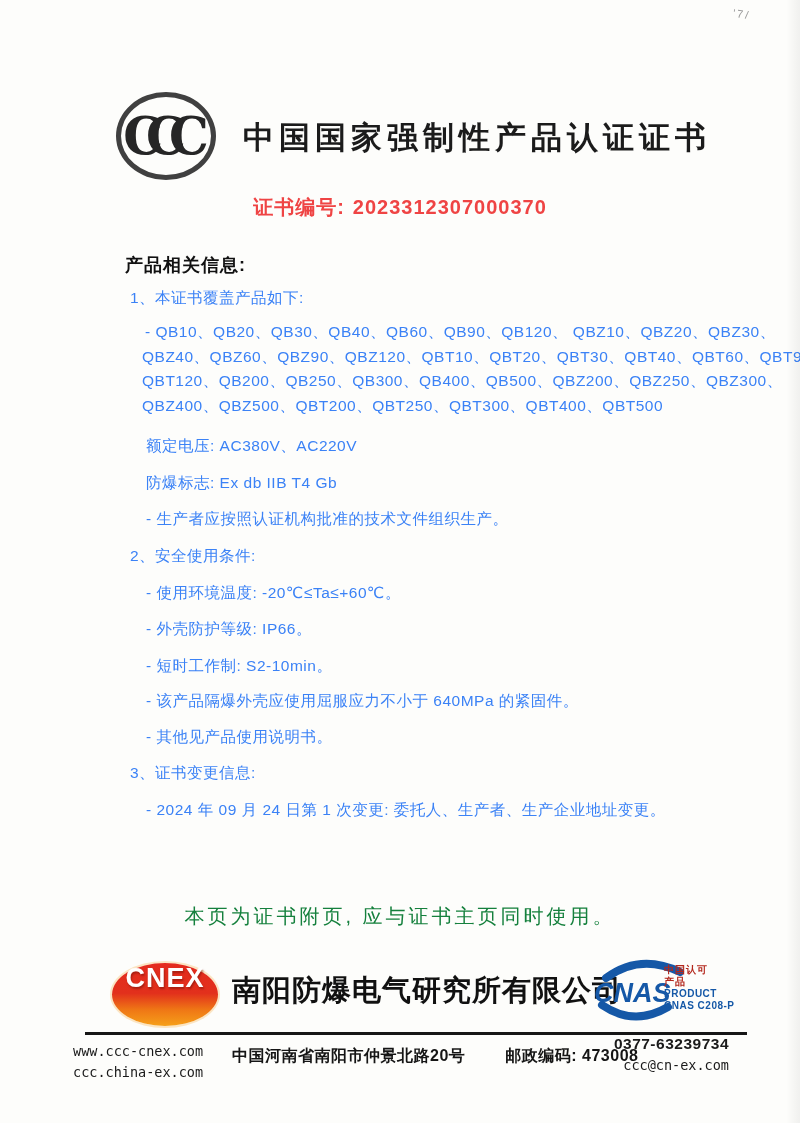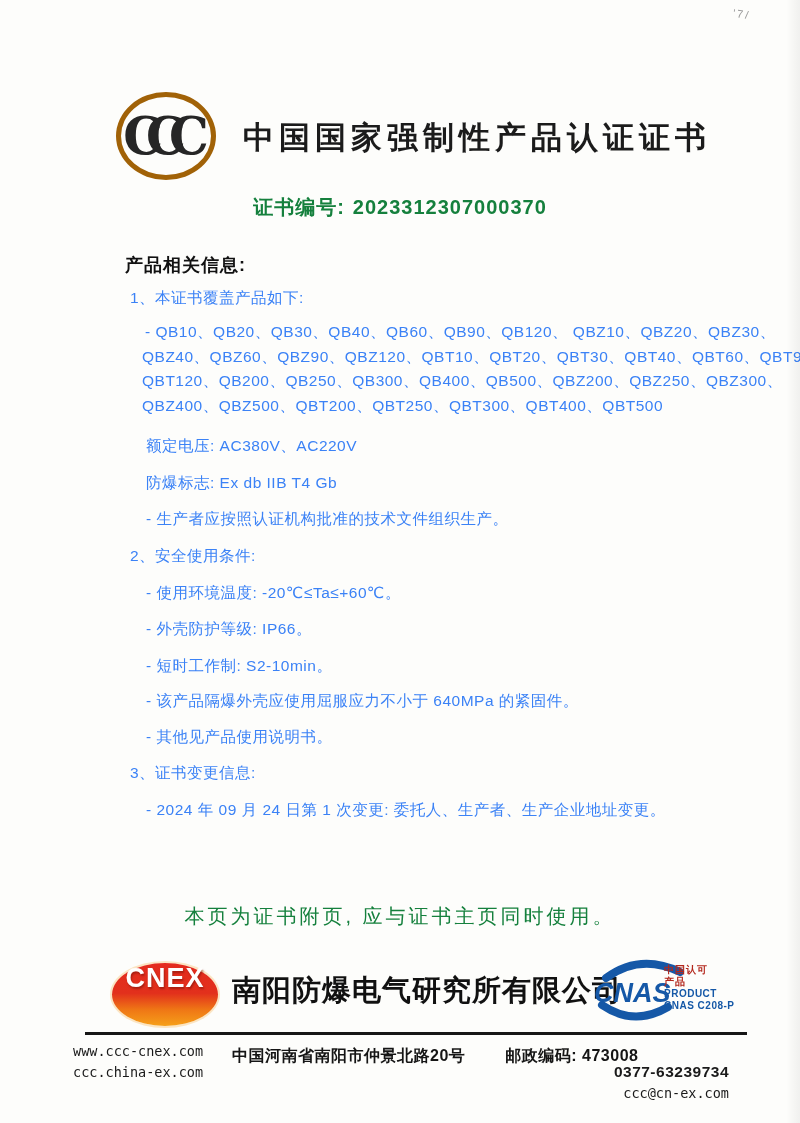--- a/index.html
+++ b/index.html
@@ -19,38 +19,38 @@
     pointer-events:none;
   }
   .corner-mark{
     position:absolute;top:8px;left:733px;
     font-size:11px;color:#9a9a9a;transform:rotate(8deg);
     letter-spacing:2px;
   }
   
   .ccc-logo{
     position:absolute;left:116px;top:92px;width:100px;height:88px;
-    border:5px solid #a16207;border-radius:50%;
+    border:5px solid #404040;border-radius:50%;
     display:flex;align-items:center;justify-content:center;
     box-sizing:border-box;background:#fdfdfb;
   }
   .ccc-logo span{
     font-family:"DejaVu Serif","Liberation Serif",serif;
     font-weight:bold;font-size:50px;line-height:1;
     letter-spacing:-17px;padding-right:17px;color:#262626;
     transform:scaleY(1.05);
   }
   .doc-title{
     position:absolute;left:243px;top:117px;margin:0;
     font-size:31px;font-weight:bold;letter-spacing:5px;color:#1b1b1b;
     white-space:nowrap;
   }
   .cert-line{
     position:absolute;left:0;width:100%;text-align:center;
-    font-weight:bold;white-space:nowrap;color:#15803d;
+    font-weight:bold;white-space:nowrap;color:#ef4444;
   }
   .cert-no{top:194px;font-size:20px;letter-spacing:1px;}
   .cert-page{top:227px;font-size:19px;letter-spacing:1px;}
   .cert-line .val{margin-left:8px;}
   
   .section-heading{
     position:absolute;left:125px;top:253px;margin:0;
     font-size:18px;font-weight:bold;letter-spacing:1px;color:#111;
   }
   .bl{
@@ -98,21 +98,21 @@
     font-size:13.5px;line-height:21px;color:#1a1a1a;
   }
   .address-row{
     position:absolute;left:232px;top:1046px;
     font-size:16px;font-weight:600;letter-spacing:0.5px;color:#151515;
     white-space:nowrap;
   }
   .address-row .postal{margin-left:35px;}
   .phone-block{
     position:absolute;left:584px;top:1035px;width:145px;
-    text-align:right;color:#1a1a1a;margin-top:28px;
+    text-align:right;color:#1a1a1a;
   }
   .phone-block .phone{font-size:15.5px;font-weight:600;letter-spacing:0.5px;}
   .phone-block .email{
     font-size:13.5px;margin-top:4px;
     font-family:"DejaVu Sans Mono","Liberation Mono",monospace;
   }
 </style>
 </head>
 <body>
 

